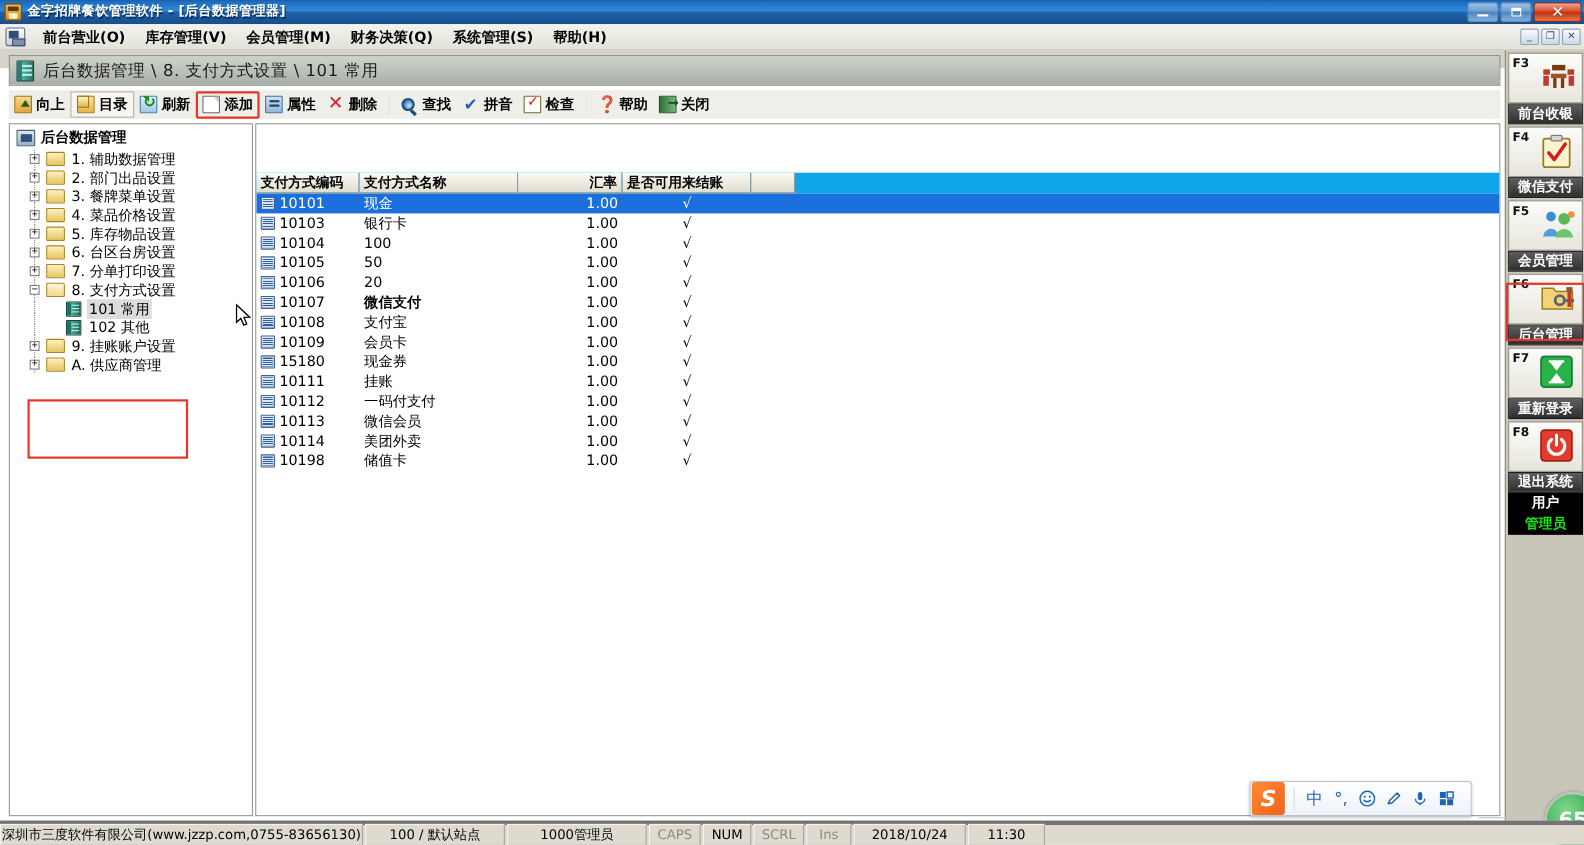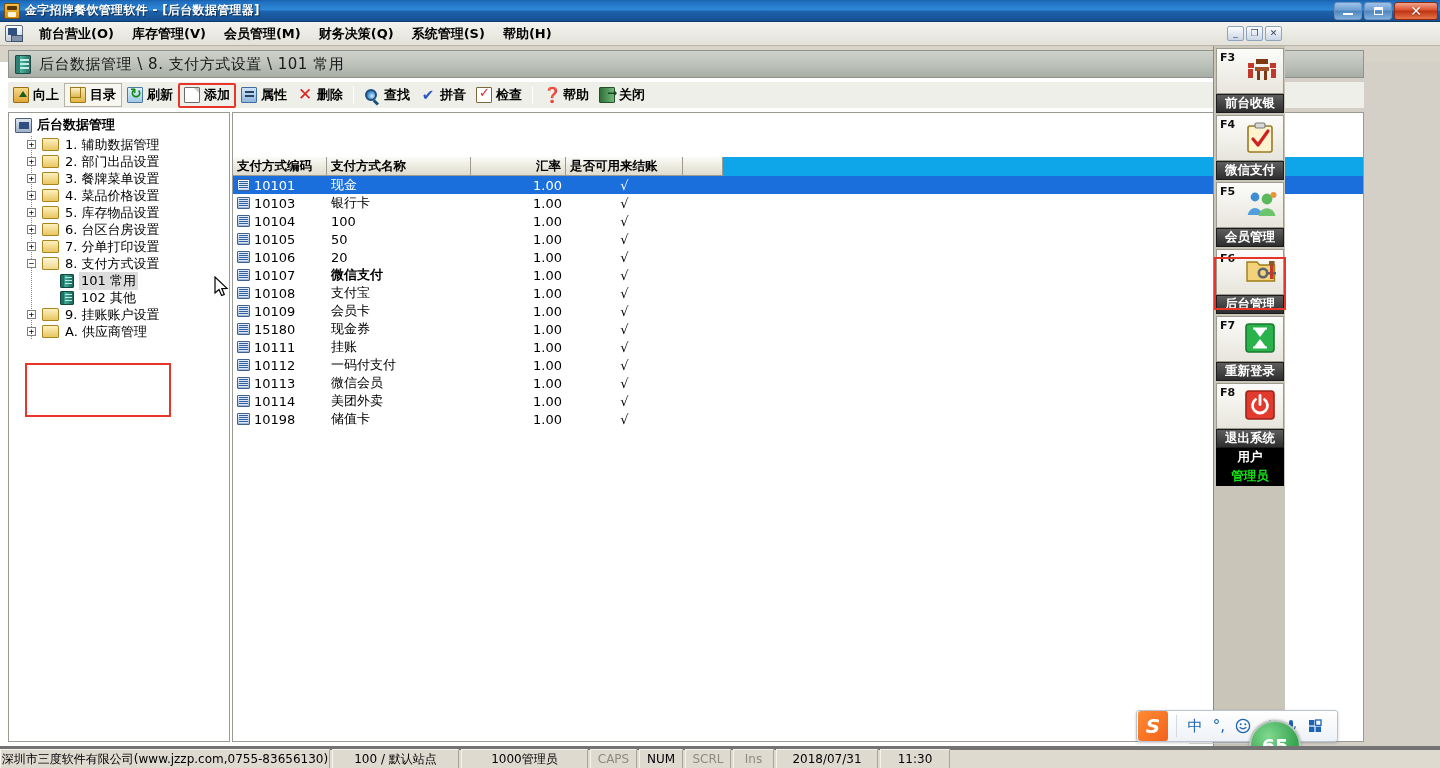--- a/index.html
+++ b/index.html
@@ -6,21 +6,21 @@
   * { box-sizing: border-box; }
   html, body {
     margin: 0; padding: 0;
     width: 1440px; height: 768px;
     overflow: hidden;
     font-family: "DejaVu Sans", "Liberation Sans", sans-serif;
     background: #d4d0c8;
   }
   #app {
     position: relative;
-    width: 1285px; height: 768px;
+    width: 1440px; height: 768px;
     background: #ffffff;
   }
 
   
   .titlebar {
     position: absolute; left: 0; top: 0; width: 1440px; height: 22px;
     background: linear-gradient(to bottom, #1b5fa8 0%, #1f6ec0 8%, #2f8ad8 48%, #1c63ae 52%, #174f91 100%);
     display: flex; align-items: center;
     border-bottom: 1px solid #0c3a6b;
   }
@@ -766,17 +766,17 @@
   <div class="badge65">65</div>
 
   <div class="statusbar" id="statusbar">
       <div class="sb-cell" style="width: 330px;">深圳市三度软件有限公司(www.jzzp.com,0755-83656130)</div>
       <div class="sb-cell" style="width: 127px;">100 / 默认站点</div>
       <div class="sb-cell" style="width: 127px;">1000管理员</div>
       <div class="sb-cell dim" style="width: 47px;">CAPS</div>
       <div class="sb-cell" style="width: 44px;">NUM</div>
       <div class="sb-cell dim" style="width: 46px;">SCRL</div>
       <div class="sb-cell dim" style="width: 41px;">Ins</div>
-      <div class="sb-cell" style="width: 102px;">2018/07/31</div>
+      <div class="sb-cell" style="width: 102px;">2018/10/24</div>
       <div class="sb-cell" style="width: 70px;">11:30</div>
     </div>
 
 </div>
 
 </body></html>

